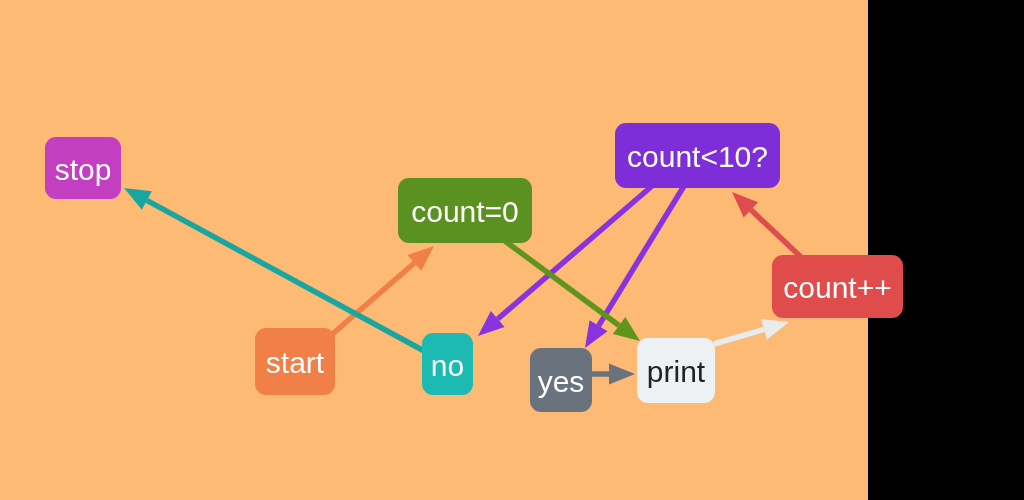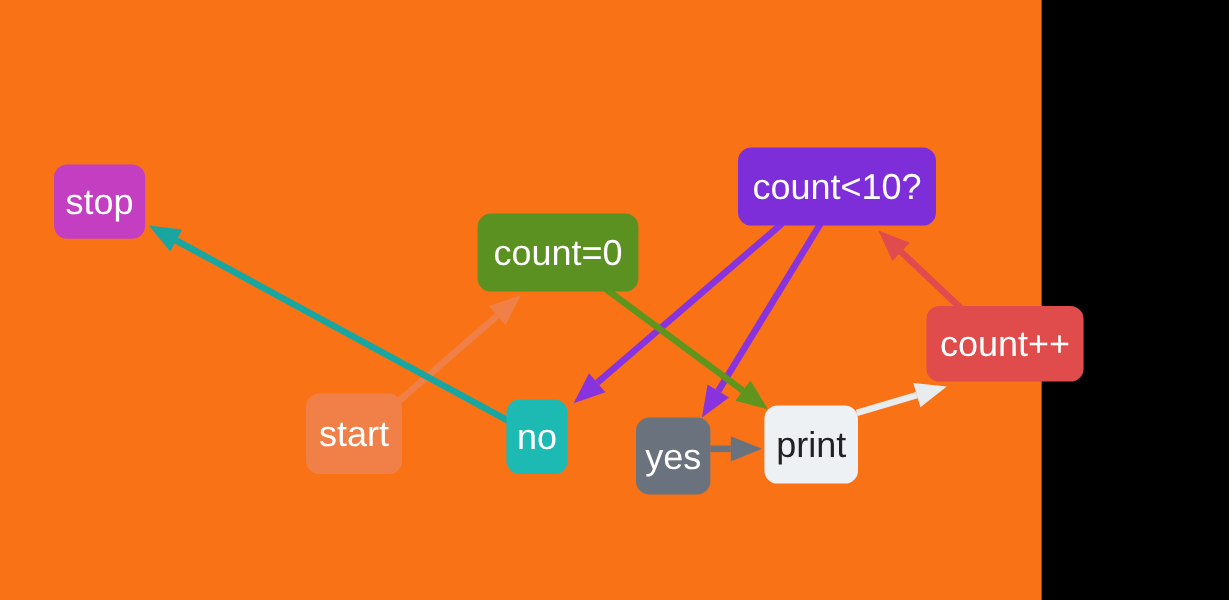--- a/index.html
+++ b/index.html
@@ -8,21 +8,21 @@
     background: #000000;
     width: 1024px;
     height: 500px;
     overflow: hidden;
     font-family: "Liberation Sans", sans-serif;
   }
   .stage {
     position: relative;
     width: 868px;
     height: 500px;
-    background: #f97316;
+    background: #fdba74;
   }
   svg {
     display: block;
   }
   .node-label {
     font-family: "Liberation Sans", sans-serif;
     pointer-events: none;
   }
 </style>
 </head>

